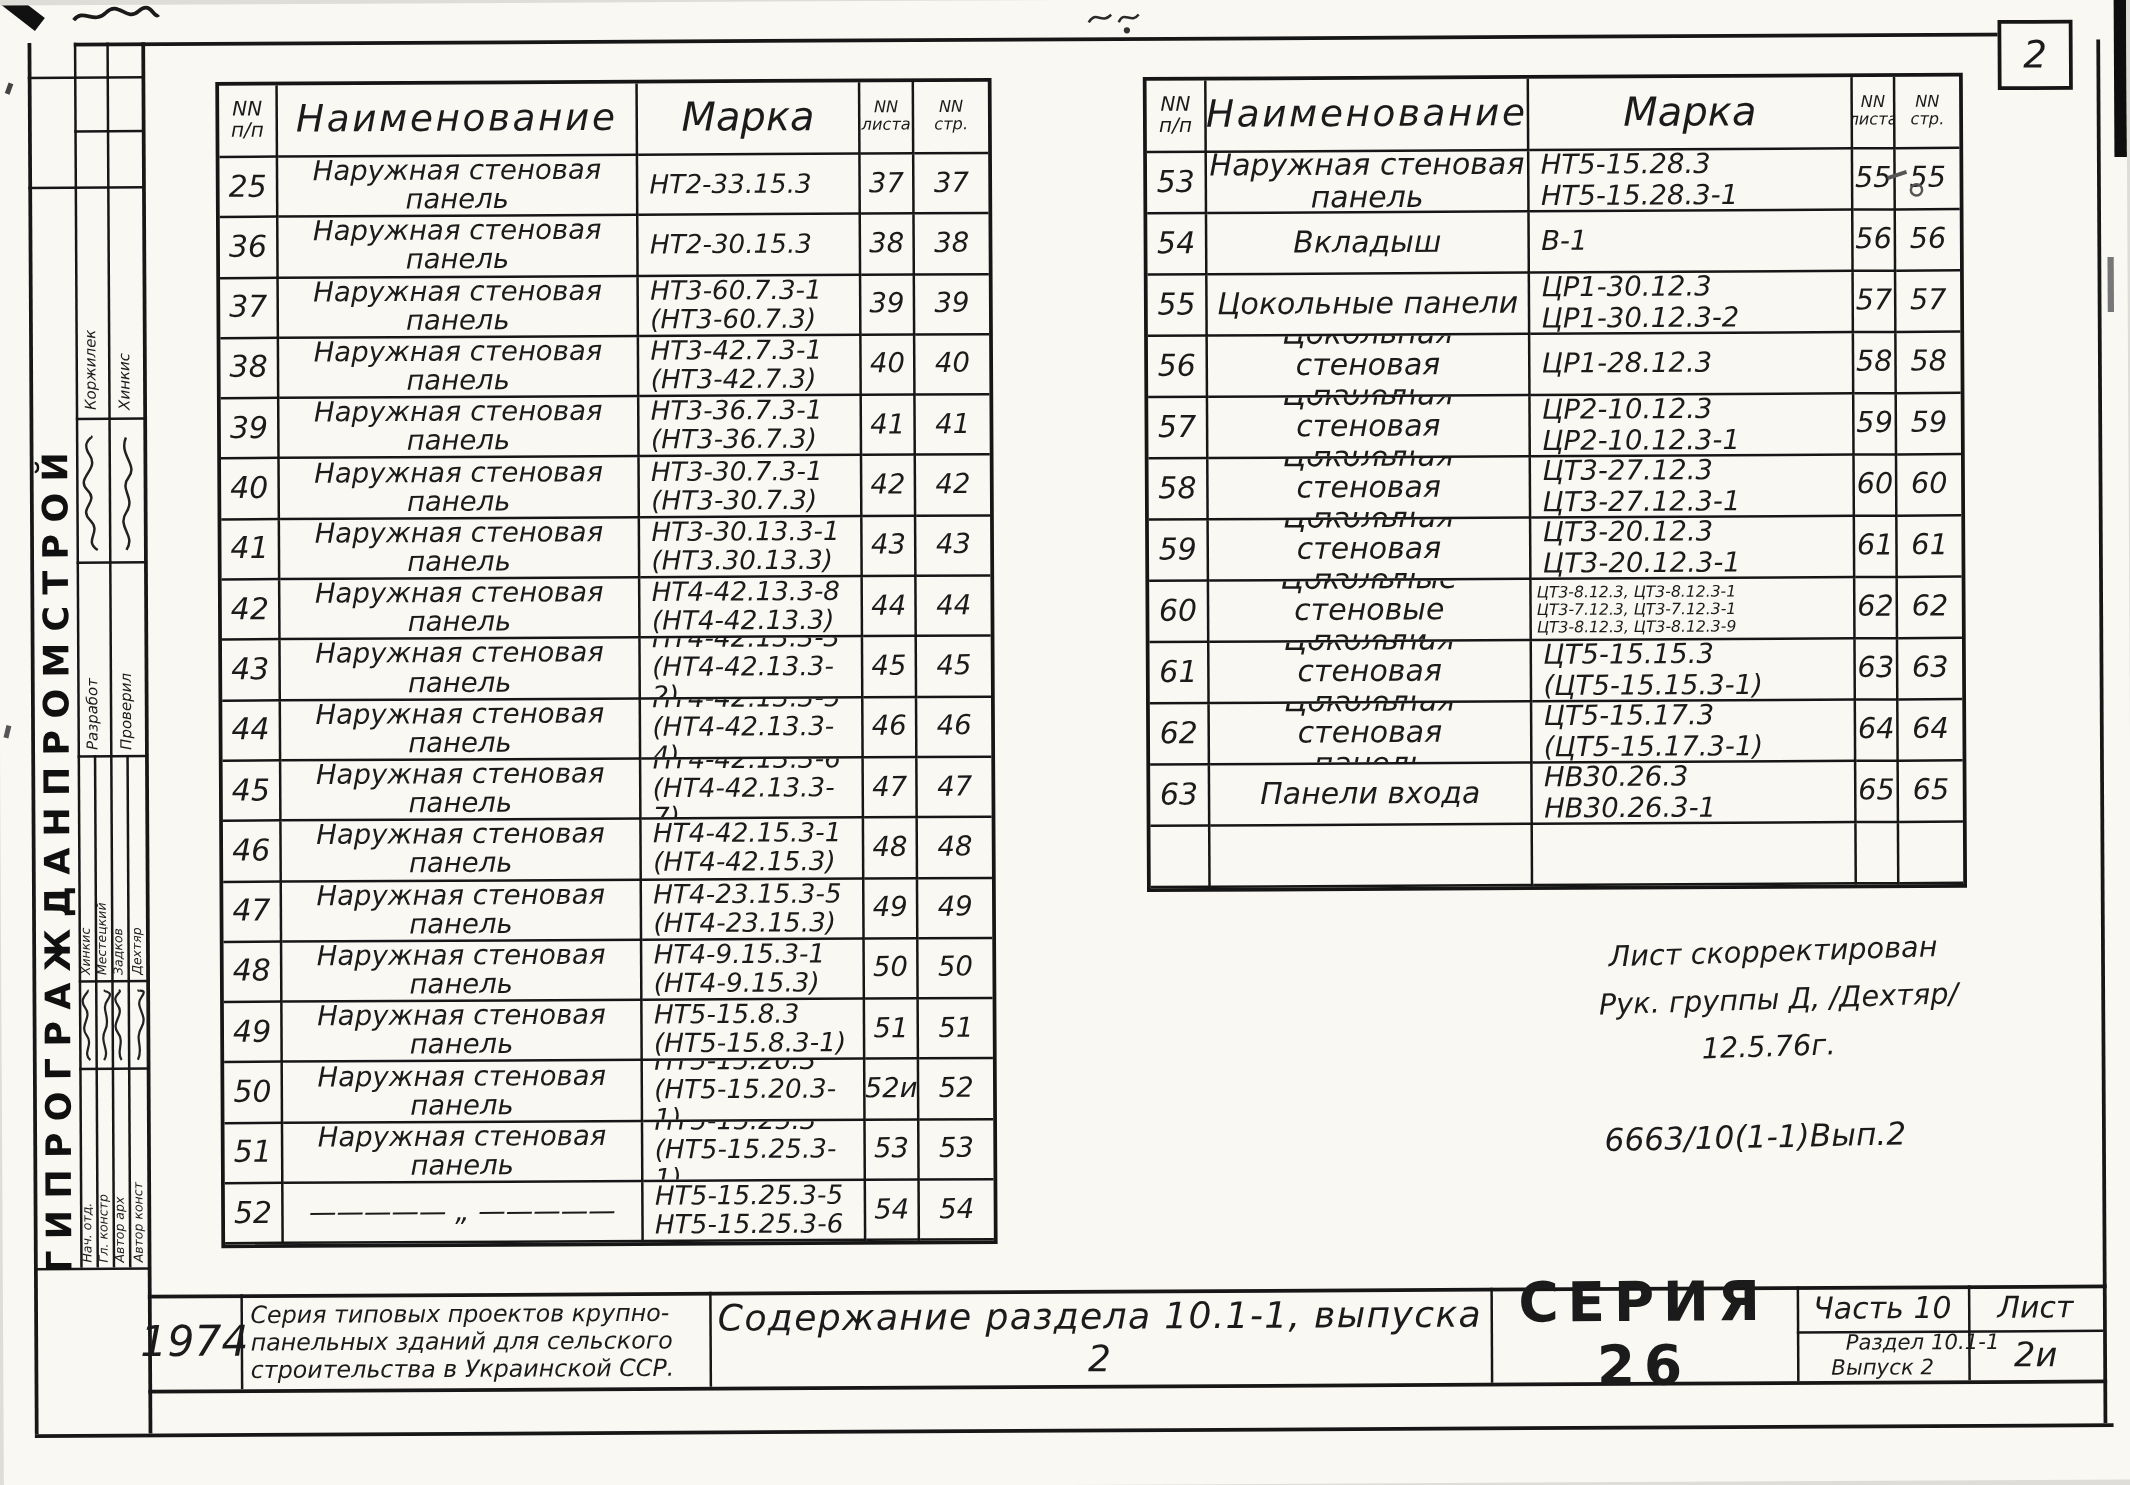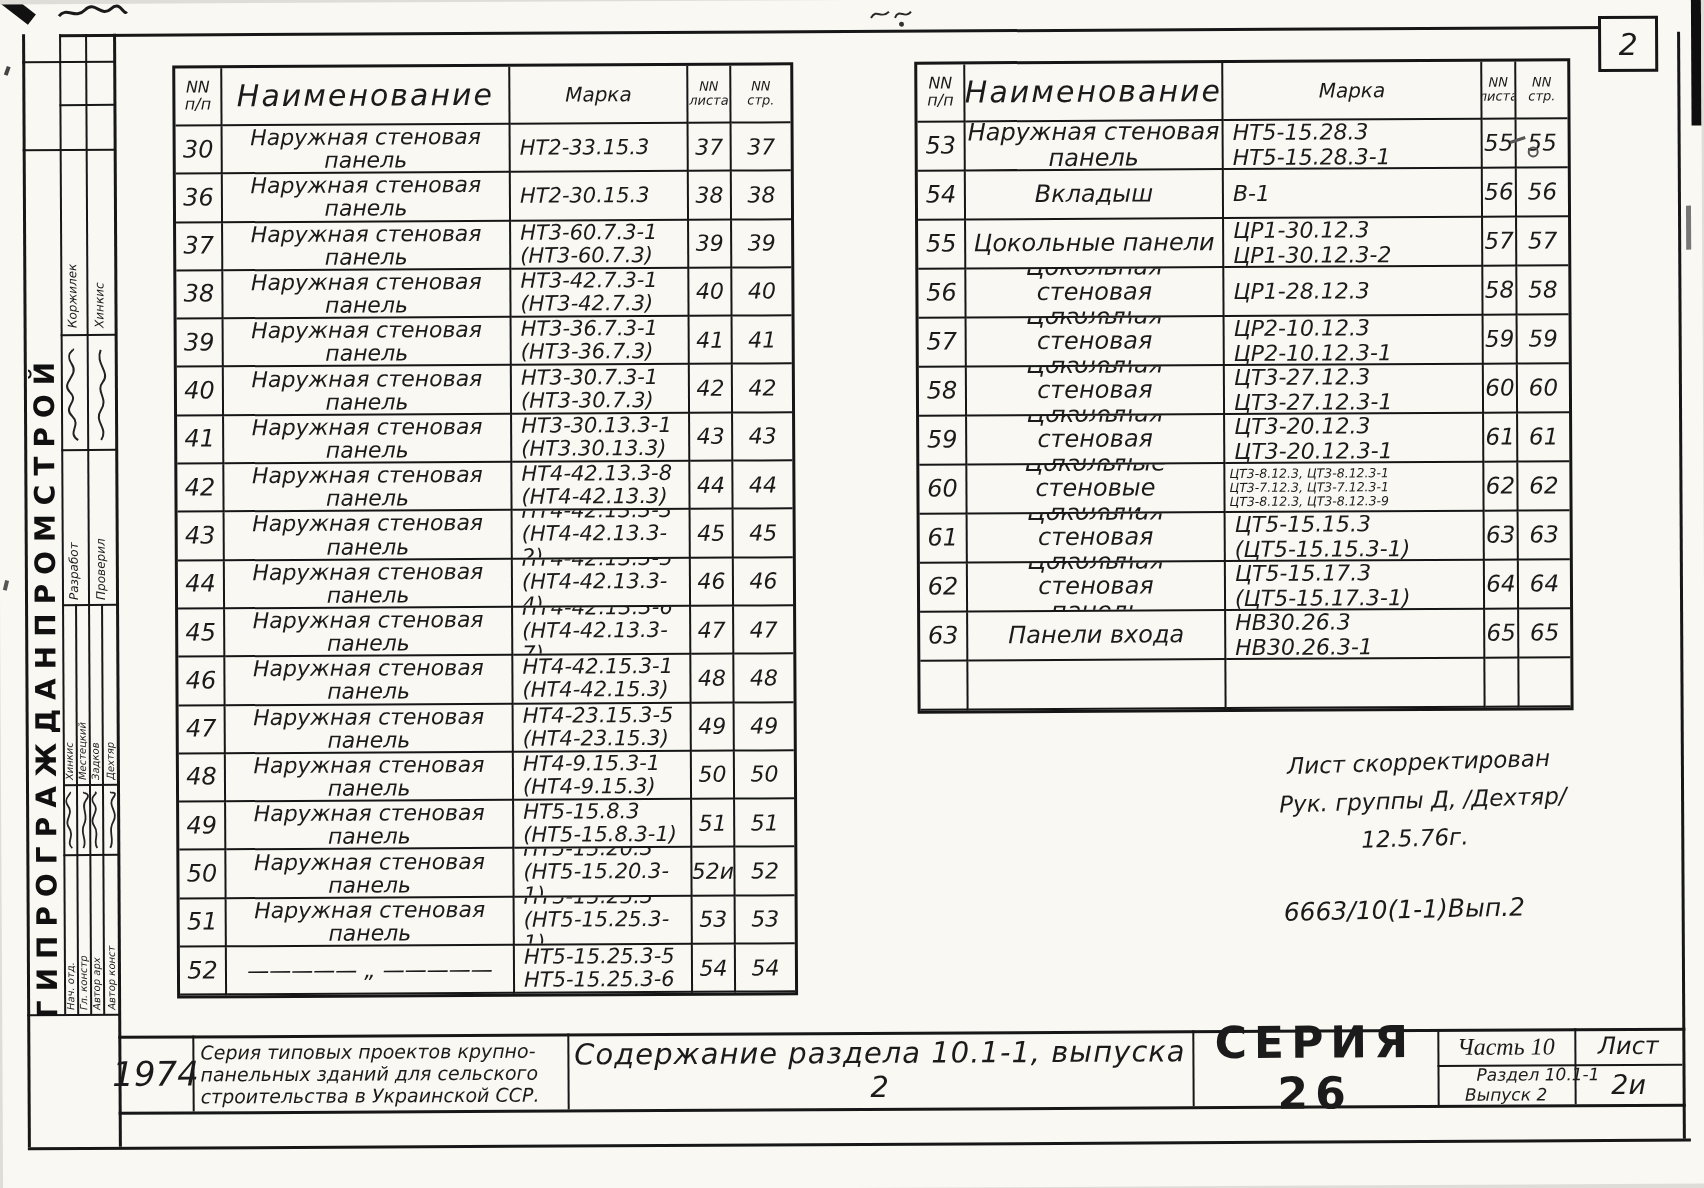--- a/index.html
+++ b/index.html
@@ -22,21 +22,21 @@
   .hc, .c {
     border-right:2px solid #161616; border-bottom:2px solid #161616;
     display:flex; flex-direction:column; align-items:center; justify-content:center;
     overflow:hidden; line-height:1.05;
   }
   .nr { border-right:none; }
   .hc .htop { font-size:16px; }
   .hc .hbot { font-size:16px; }
   .hc .hsm  { font-size:13px; }
   .hc .hname { font-size:30px; letter-spacing:2px; }
-  .hc .hmark { font-size:20px; }
+  .hc .hmark { font-size:32px; }
   .trow { display:contents; }
   .cn { font-size:24px; }
   .cname { font-size:22px; text-align:center; }
   #rtable .cname { font-size:24px; }
   .cmark { align-items:flex-start; padding-left:9px; font-size:21px; line-height:23px; }
   #rtable .cmark { font-size:22px; line-height:25px; }
   .cmark.small { font-size:12.5px !important; line-height:14px !important; padding-left:4px; }
   .csh, .cpg { font-size:22px; }
   #rtable .csh, #rtable .cpg { font-size:23px; }
 
@@ -142,21 +142,21 @@
     </div>
     <div class="hc">
       <span class="hsm">NN</span>
       <span class="hsm">листа</span>
     </div>
     <div class="hc nr">
       <span class="hsm">NN</span>
       <span class="hsm">стр.</span>
     </div>
     <div class="trow">
-        <div class="c cn">30</div>
+        <div class="c cn">25</div>
         <div class="c cname">
           <span>Наружная стеновая</span>
           <span>панель</span>
         </div>
         <div class="c cmark">
           <span>НТ2-33.15.3</span>
           <span></span>
           <span></span>
         </div>
         <div class="c csh">37</div>
@@ -607,21 +607,21 @@
   <div class="ln hl2" style="left:1435px; top:1068px; width:245px;"></div>
 
   <div class="tb-text year" style="left:116px; top:1032px; width:74px; height:76px;">1974</div>
   <div class="tb-text desc" style="left:198px; top:1036px; width:362px; height:70px; flex-direction:column; align-items:flex-start; justify-content:center;">
     <span>Серия типовых проектов крупно-</span>
     <span>панельных зданий для сельского</span>
     <span>строительства в Украинской ССР.</span>
   </div>
   <div class="tb-text content-title" style="left:565px; top:1032px; width:625px; height:76px;">Содержание  раздела 10.1-1, выпуска 2</div>
   <div class="tb-text series-big" style="left:1190px; top:1032px; width:245px; height:76px;">СЕРИЯ 26</div>
-  <div class="tb-text part" style="left:1435px; top:1032px; width:137px; height:36px;font-family:Liberation Serif, serif;">Часть 10</div>
+  <div class="tb-text part" style="left:1435px; top:1032px; width:137px; height:36px;">Часть 10</div>
   <div class="tb-text sub" style="left:1435px; top:1068px; width:137px; height:20px;margin-left:32px;">Раздел 10.1-1</div>
   <div class="tb-text sub" style="left:1435px; top:1088px; width:137px; height:20px;">Выпуск 2</div>
   <div class="tb-text listlbl" style="left:1572px; top:1032px; width:108px; height:36px;">Лист</div>
   <div class="tb-text listval" style="left:1572px; top:1068px; width:108px; height:40px;">2и</div>
 
   <div class="noise" style="left:-8px; top:-6px; width:48px; height:13px; background:#111; transform:rotate(38deg);"></div>
   <svg class="noise" style="left:60px; top:0;" width="72" height="18" viewBox="0 0 72 18">
       <path d="M2,12 C10,2 18,16 28,6 S 44,14 54,5 66,12 70,8" fill="none" stroke="#1a1a1a" stroke-width="3"></path>
     </svg>
   <svg class="noise" style="left:870px; top:4px;" width="46" height="20" viewBox="0 0 46 20">

